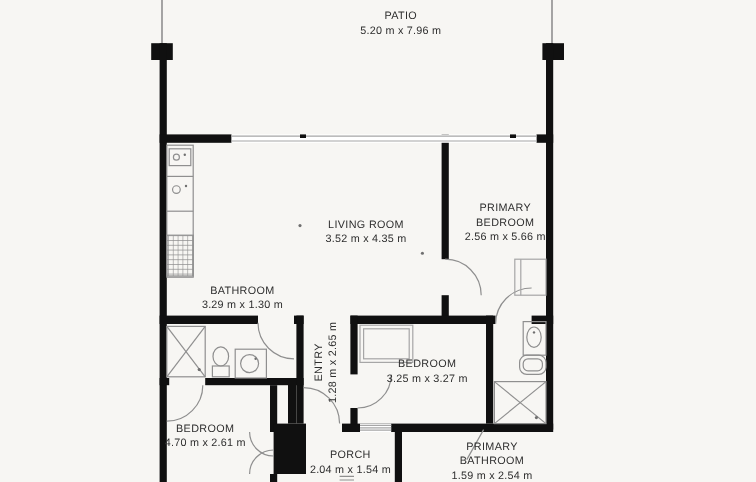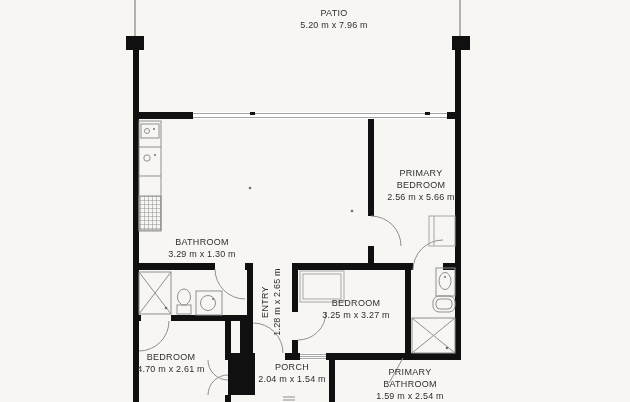--- a/index.html
+++ b/index.html
@@ -165,20 +165,24 @@
       <circle class="dot" cx="352" cy="211" r="1.3"></circle>
     </g>
   </svg>
 
   <div class="lbl" style="left:306px;top:7px;margin-left:28px;">
     <div>PATIO</div>
     <div class="dim">5.20 m x 7.96 m</div>
   </div>
 
 
+  <div class="lbl" style="left:305px;top:181px;">
+    <div>LIVING ROOM</div>
+    <div class="dim">3.52 m x 4.35 m</div>
+  </div>
 
   <div class="lbl" style="left:421px;top:167px;">
     <div>PRIMARY</div>
     <div>BEDROOM</div>
     <div class="dim">2.56 m x 5.66 m</div>
   </div>
 
   <div class="lbl" style="left:202px;top:236px;">
     <div>BATHROOM</div>
     <div class="dim">3.29 m x 1.30 m</div>
@@ -192,21 +196,21 @@
   <div class="lbl" style="left:356px;top:297px;">
     <div>BEDROOM</div>
     <div class="dim">3.25 m x 3.27 m</div>
   </div>
 
   <div class="lbl" style="left:171px;top:351px;">
     <div>BEDROOM</div>
     <div class="dim">4.70 m x 2.61 m</div>
   </div>
 
-  <div class="lbl" style="left:292px;top:361px;">
+  <div class="lbl" style="left:292px;top:373px;">
     <div>PORCH</div>
     <div class="dim">2.04 m x 1.54 m</div>
   </div>
 
   <div class="lbl" style="left:410px;top:366px;">
     <div>PRIMARY</div>
     <div>BATHROOM</div>
     <div class="dim">1.59 m x 2.54 m</div>
   </div>
 

